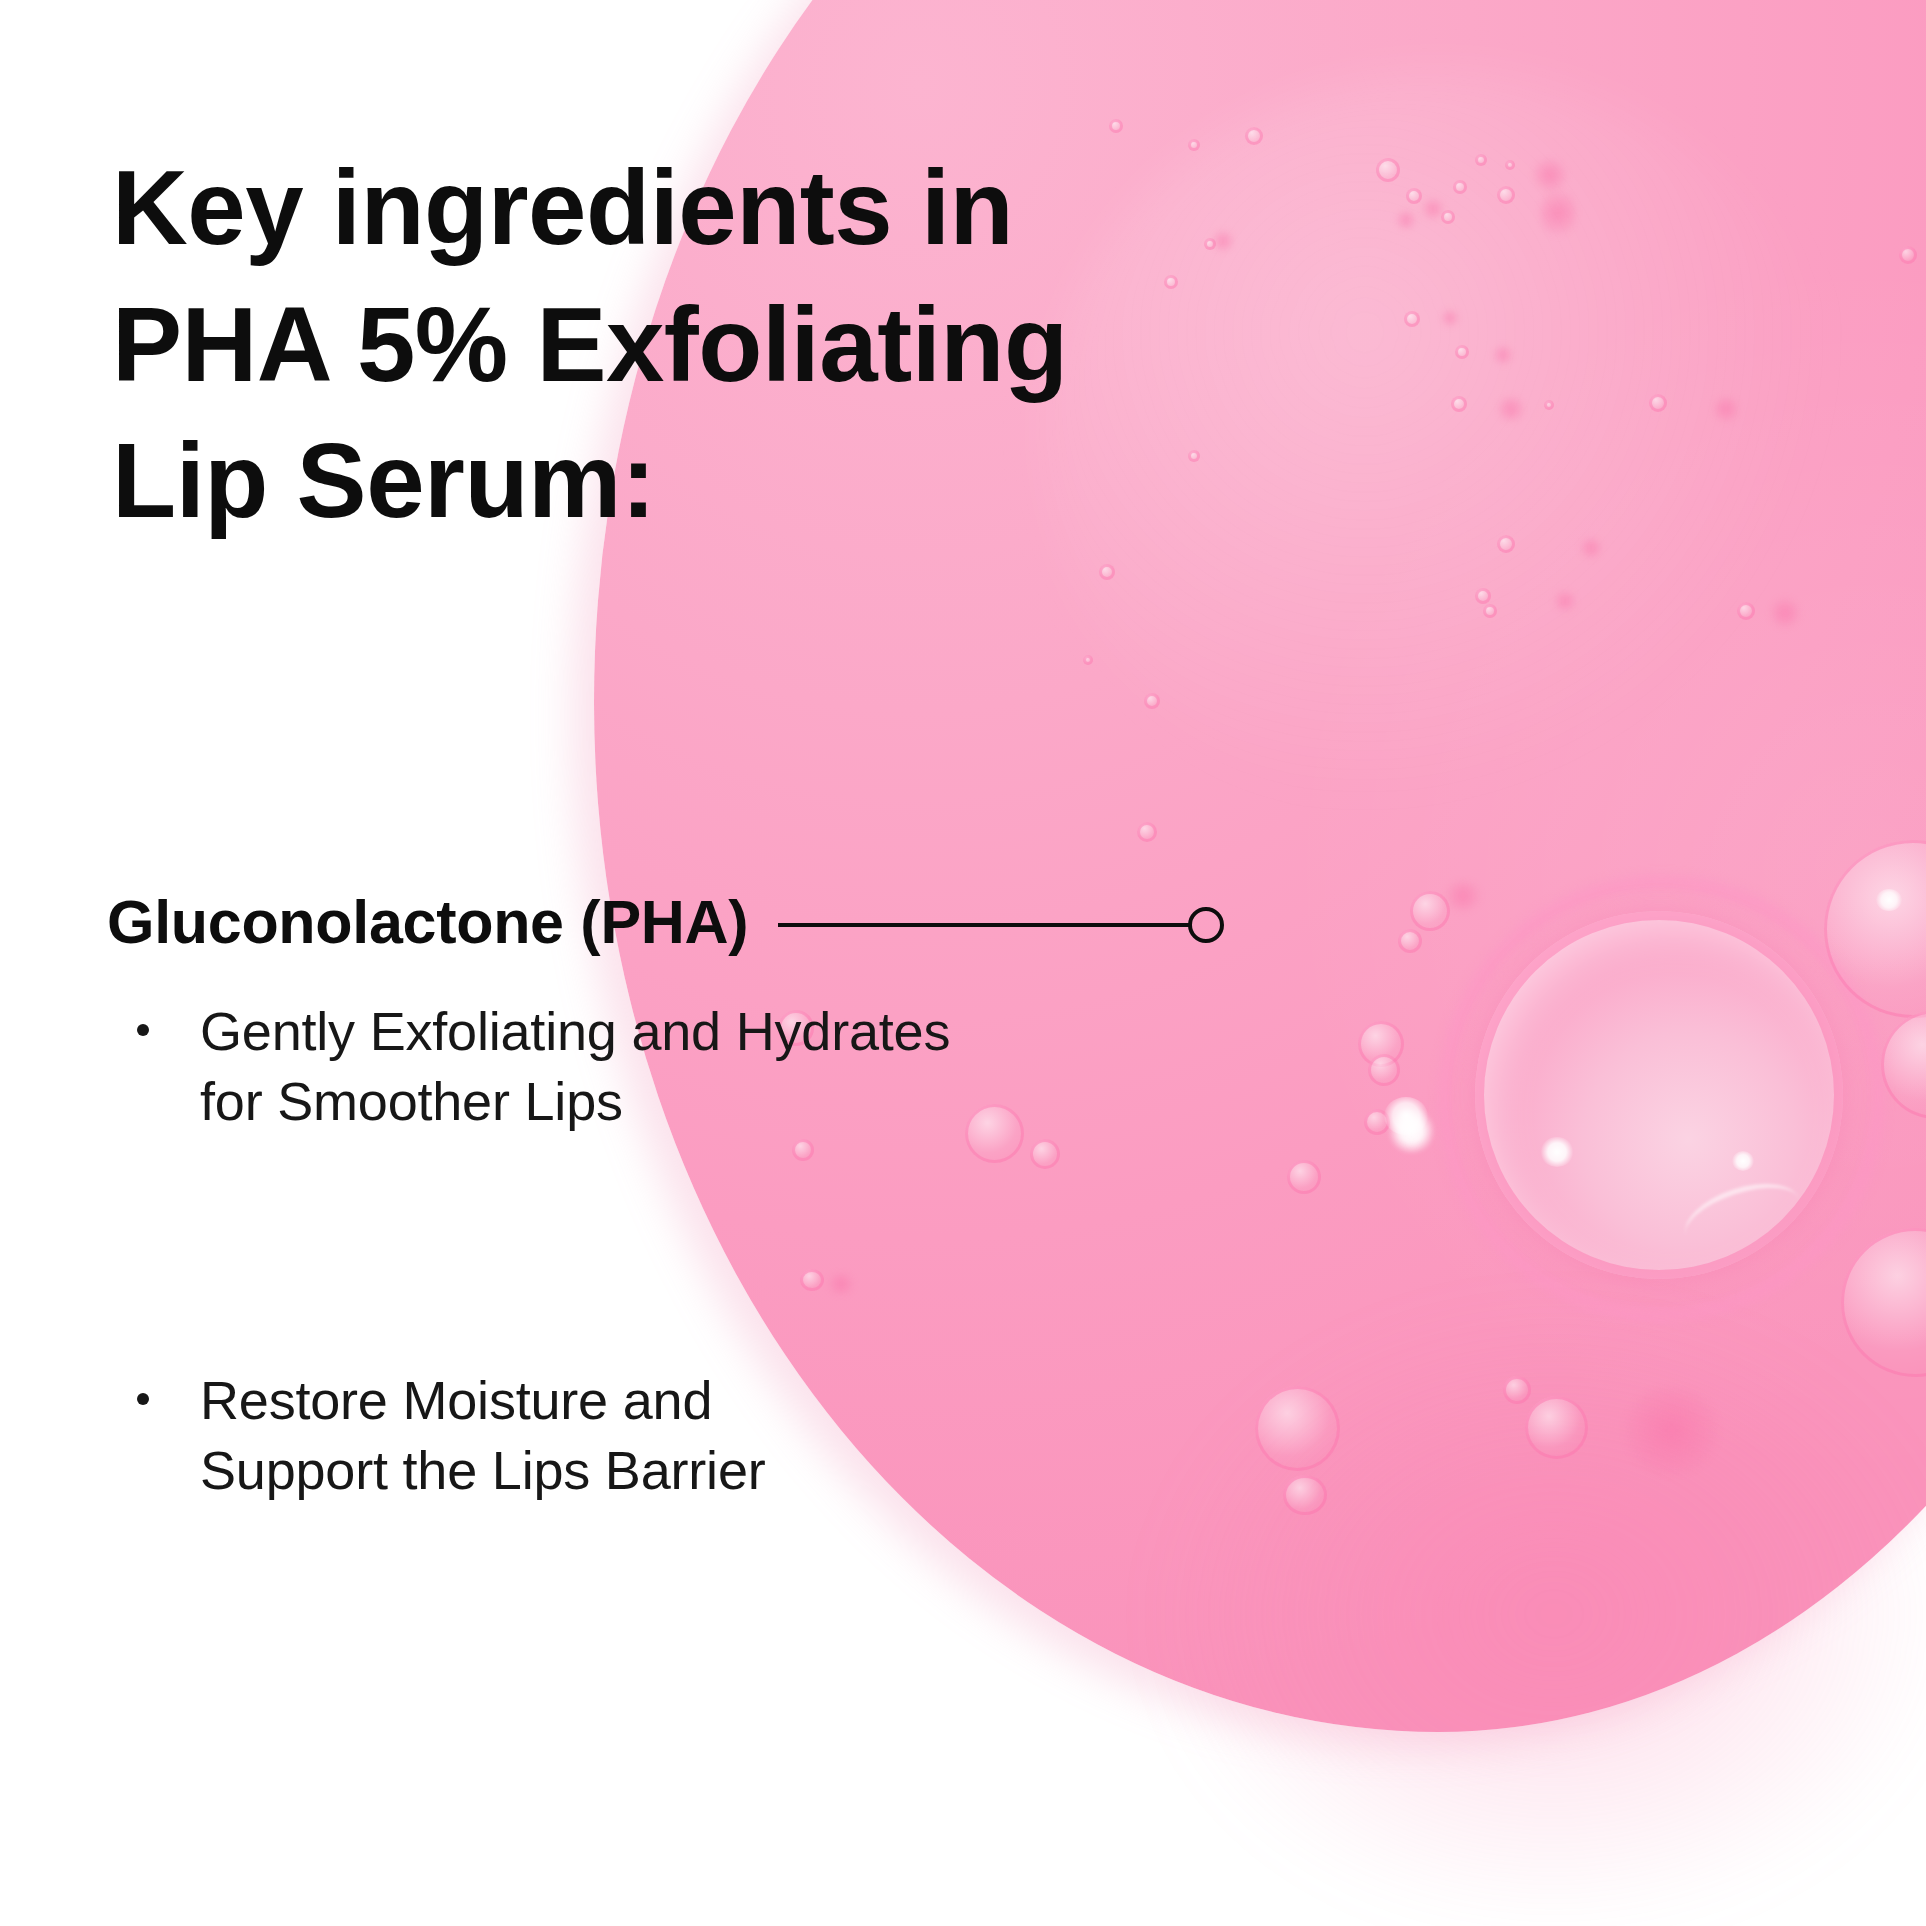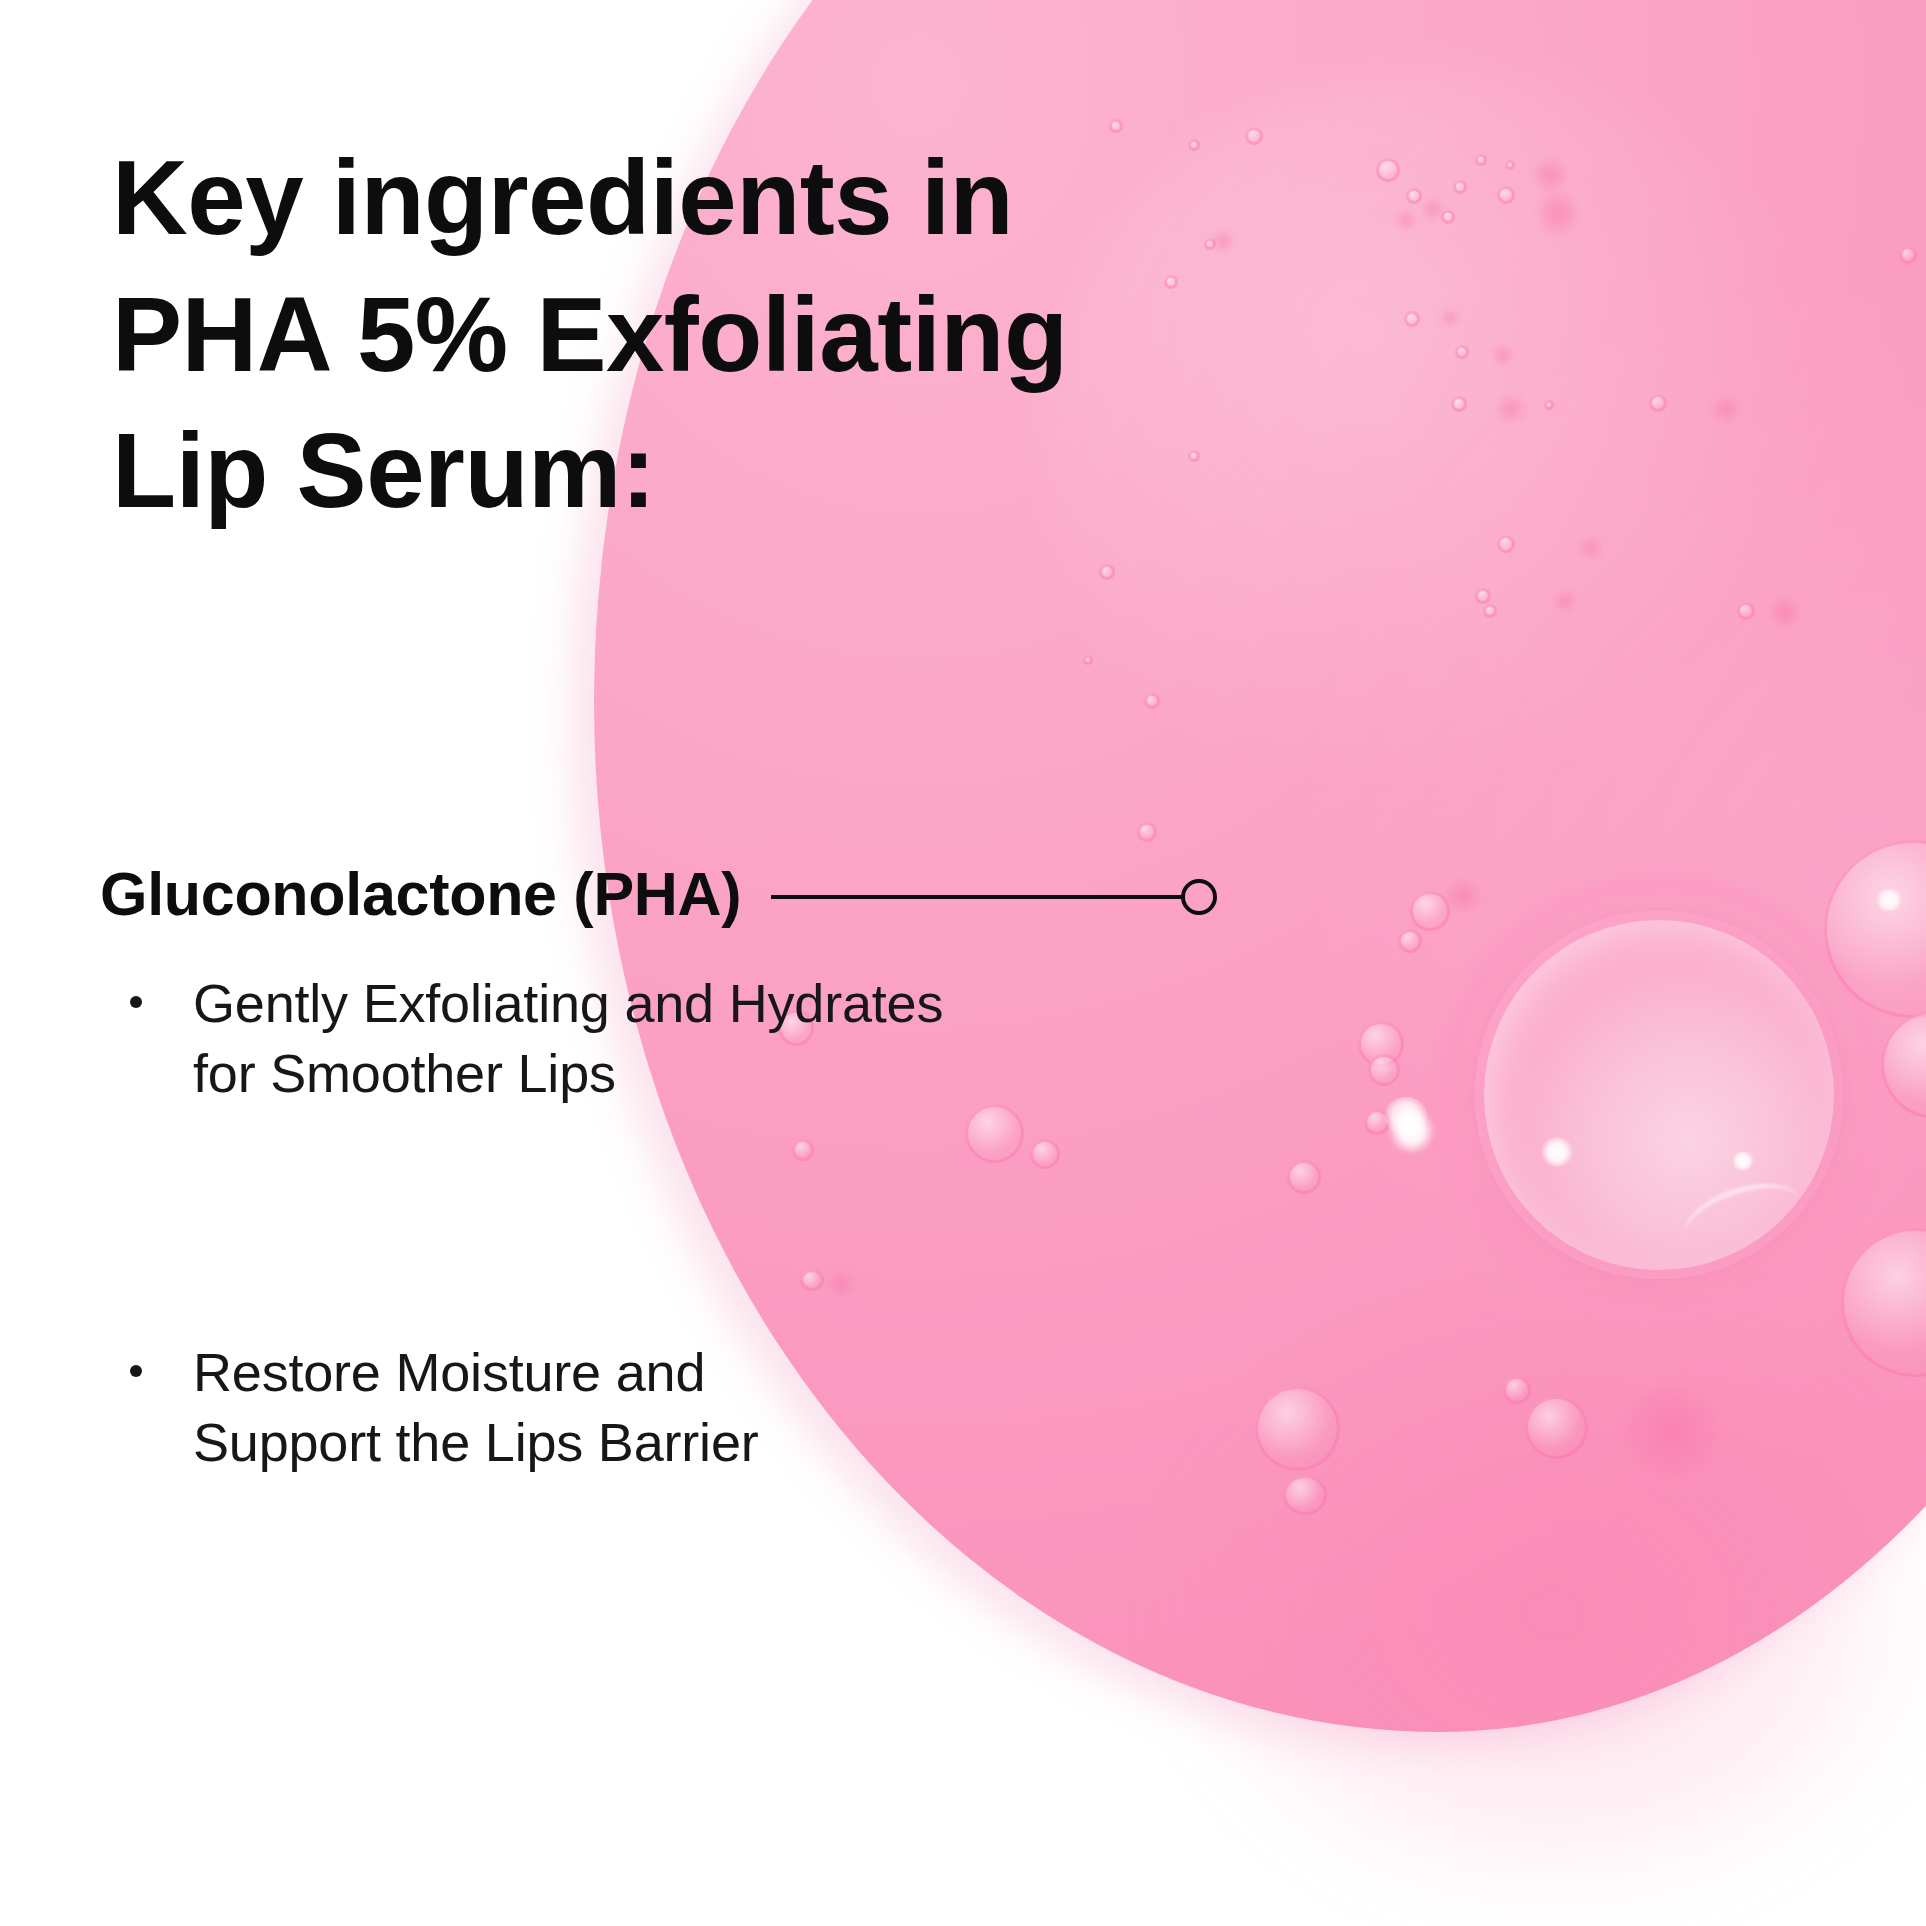--- a/index.html
+++ b/index.html
@@ -126,32 +126,33 @@
 
   
   #content {
     position:absolute;
     inset:0;
   }
 
   #page-title {
     position:absolute;
     left:112px;
-    top:130px;
+    top:140px;
     font-size:105px;
     font-weight:700;
     line-height:1.30;
     letter-spacing:-0.5px;
     color:#0d0d0d;
     white-space:pre-line;
   }
 
   .ingredient {
     position:absolute;
-    left:100px;
+    left:107px;
+    margin-top:28px;
   }
   #ingredient-1 { top:859px; }
   #ingredient-2 { top:1299px; }
 
   .ing-head-row {
     display:flex;
     align-items:center;
     height:71px;
   }
   .ing-title {

